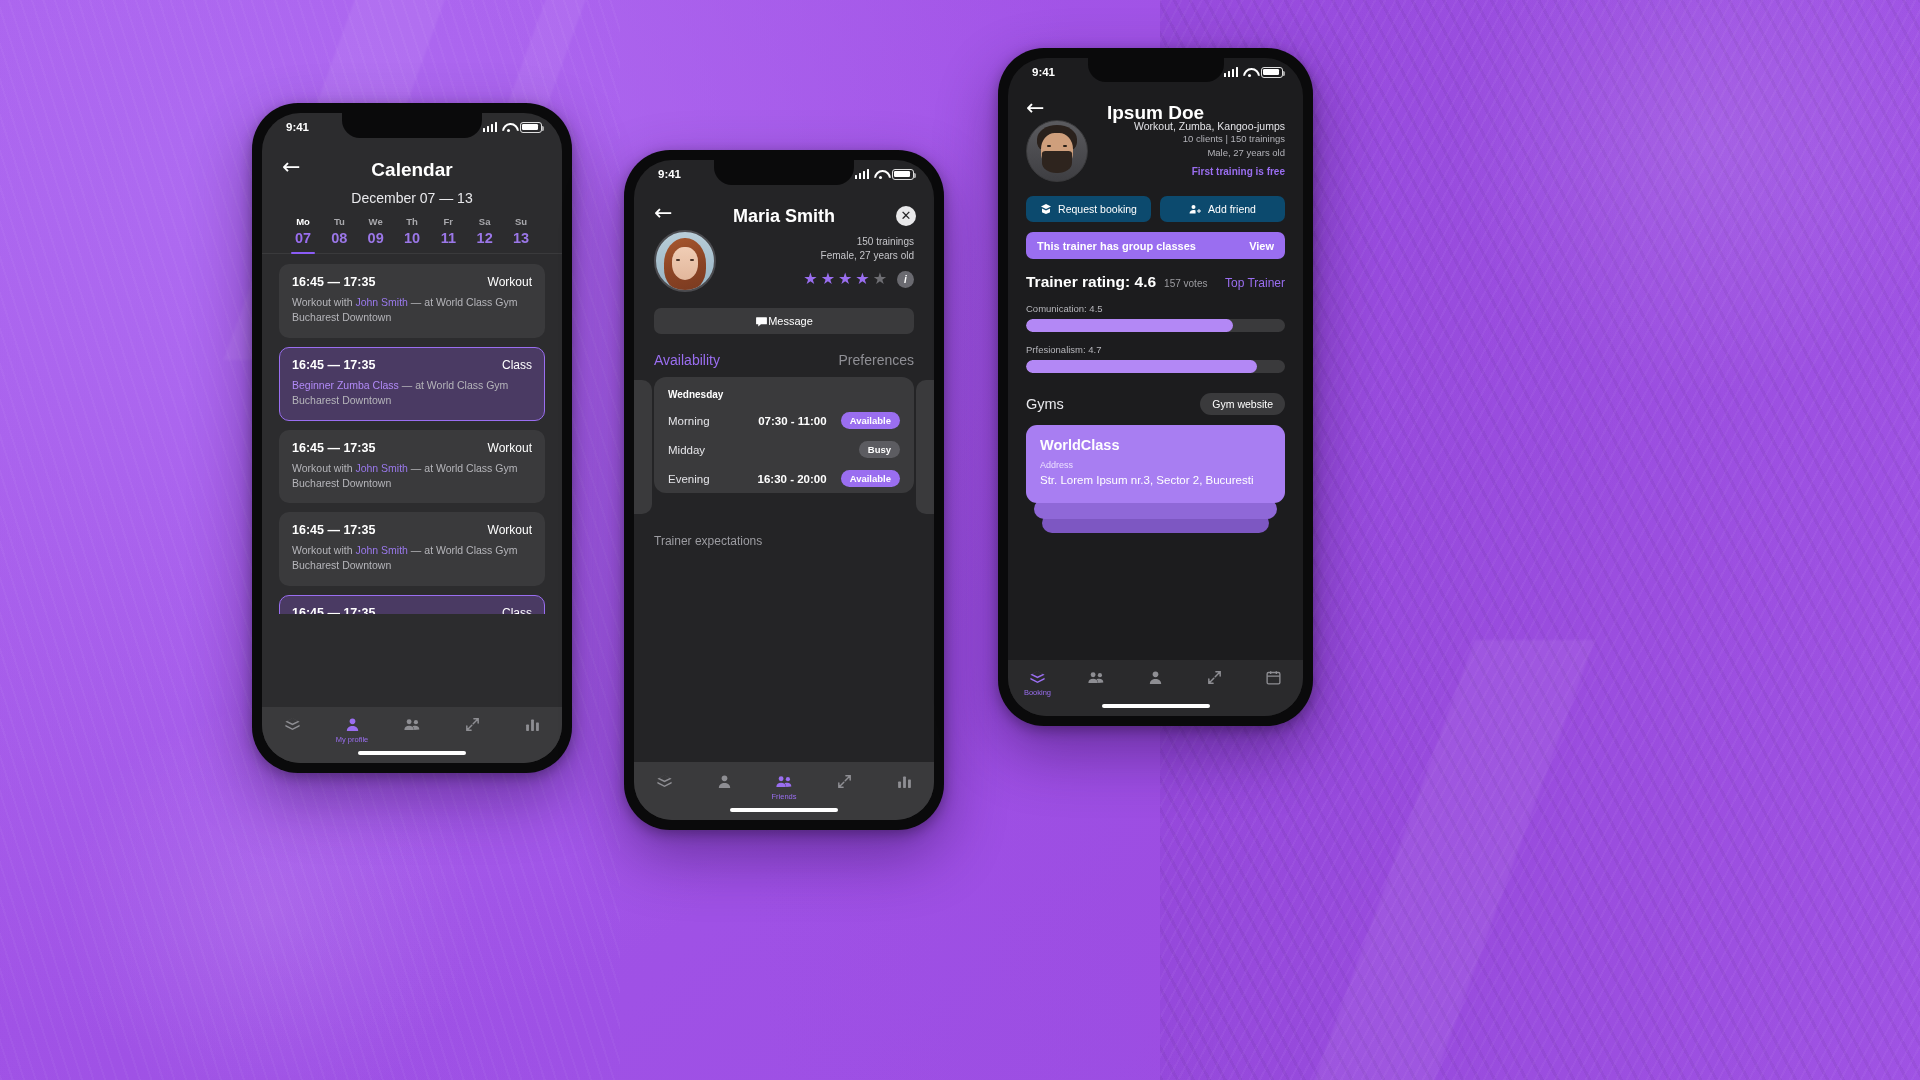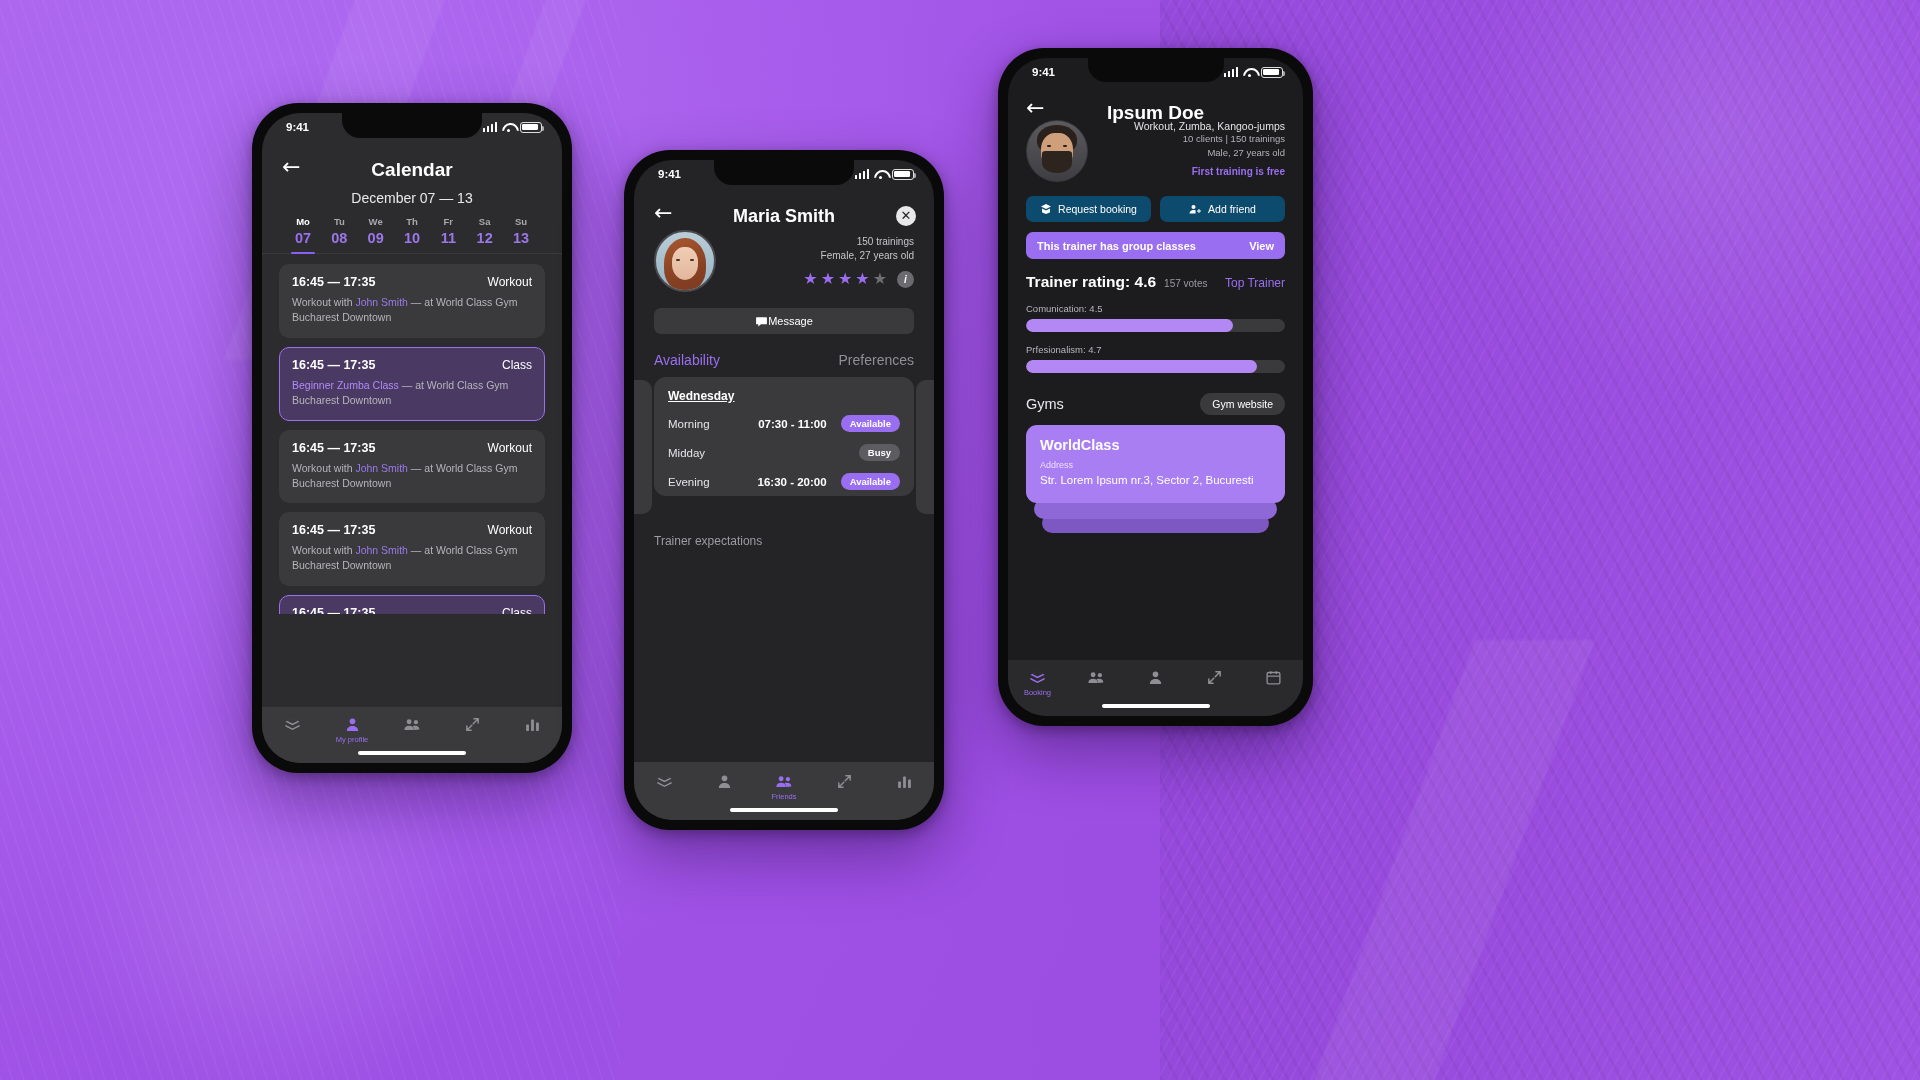--- a/index.html
+++ b/index.html
@@ -203,21 +203,21 @@
   .availwrap { position:relative; padding:9px 0 0 0; height:150px; overflow:hidden; }
   .avail-peek {
     position:absolute; top:12px; width:28px; height:134px;
     background:#3a3a3c; border-radius:10px;
   }
   .avail-peek.l { left:-10px; } .avail-peek.r { right:-10px; }
   .availcard {
     position:relative; margin:0 20px; background:#3a3a3c;
     border-radius:12px; padding:12px 14px 6px 14px; z-index:2;
   }
-  .av-title { color:#fff; font-size:12px; font-weight:bold;text-decoration:underline; }
+  .av-title { color:#fff; font-size:10px; font-weight:bold; }
   .av-row { display:flex; align-items:center; margin-top:12px; }
   .av-name { color:#e4e4e8; font-size:11.5px; flex:none; width:74px; }
   .av-hours { color:#fff; font-size:11.5px; font-weight:bold; margin-left:auto; }
   .pill {
     margin-left:14px; padding:3px 9px; border-radius:11px;
     font-size:9.5px; font-weight:bold; color:#fff; flex:none;
   }
   .pill.avail { background:#9a6ef0; }
   .pill.busy { background:#5c5c61; }
   .p2-sect { color:#9c9ca1; font-size:12px; padding:16px 20px 0 20px; }

